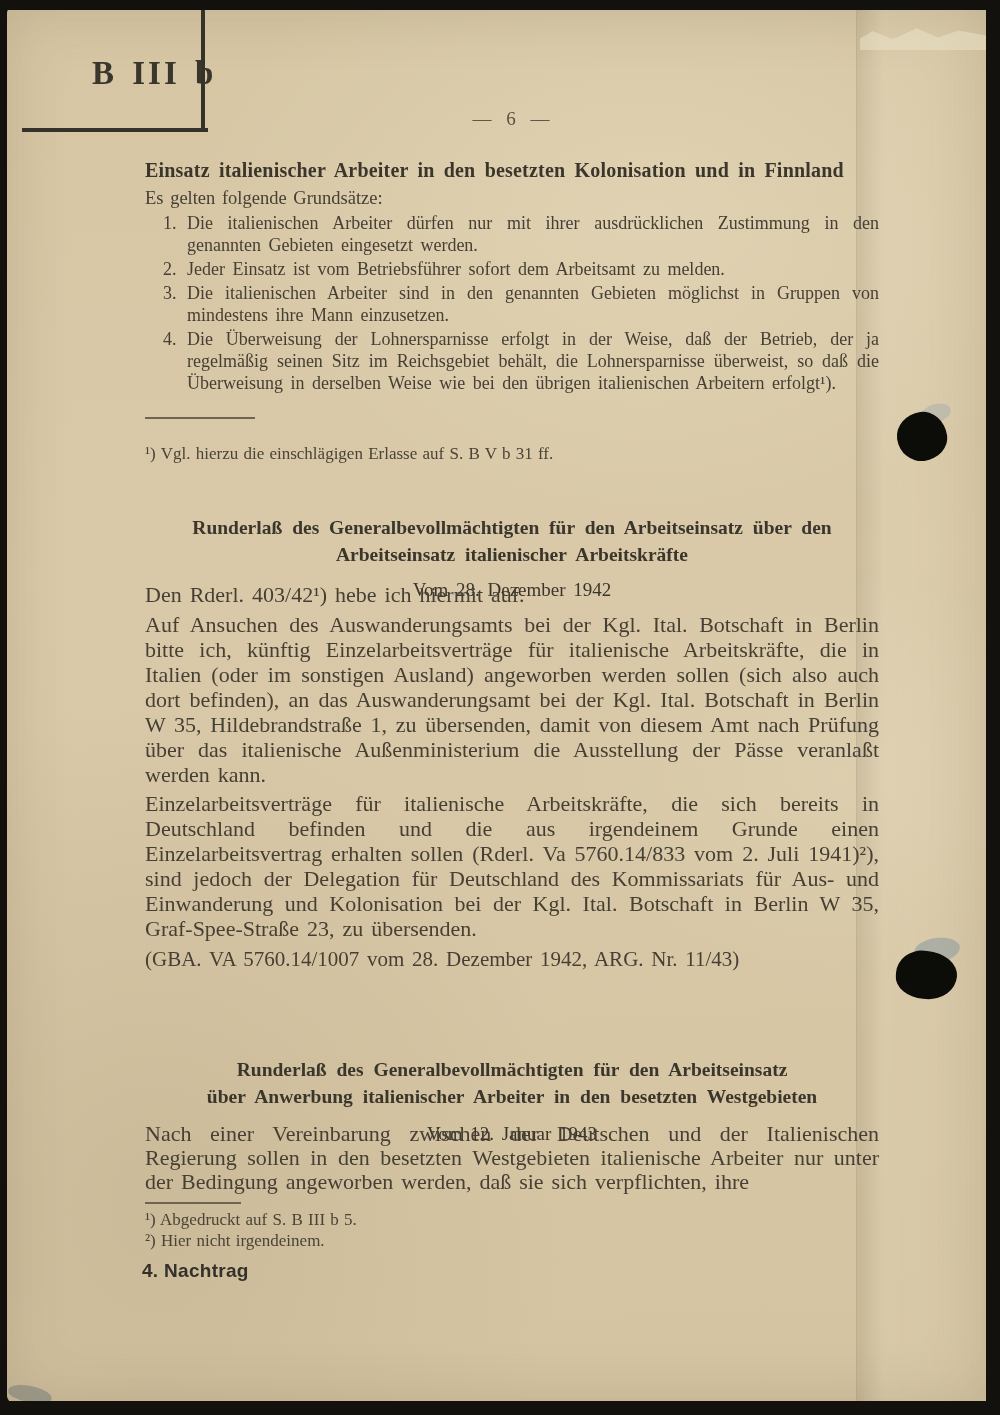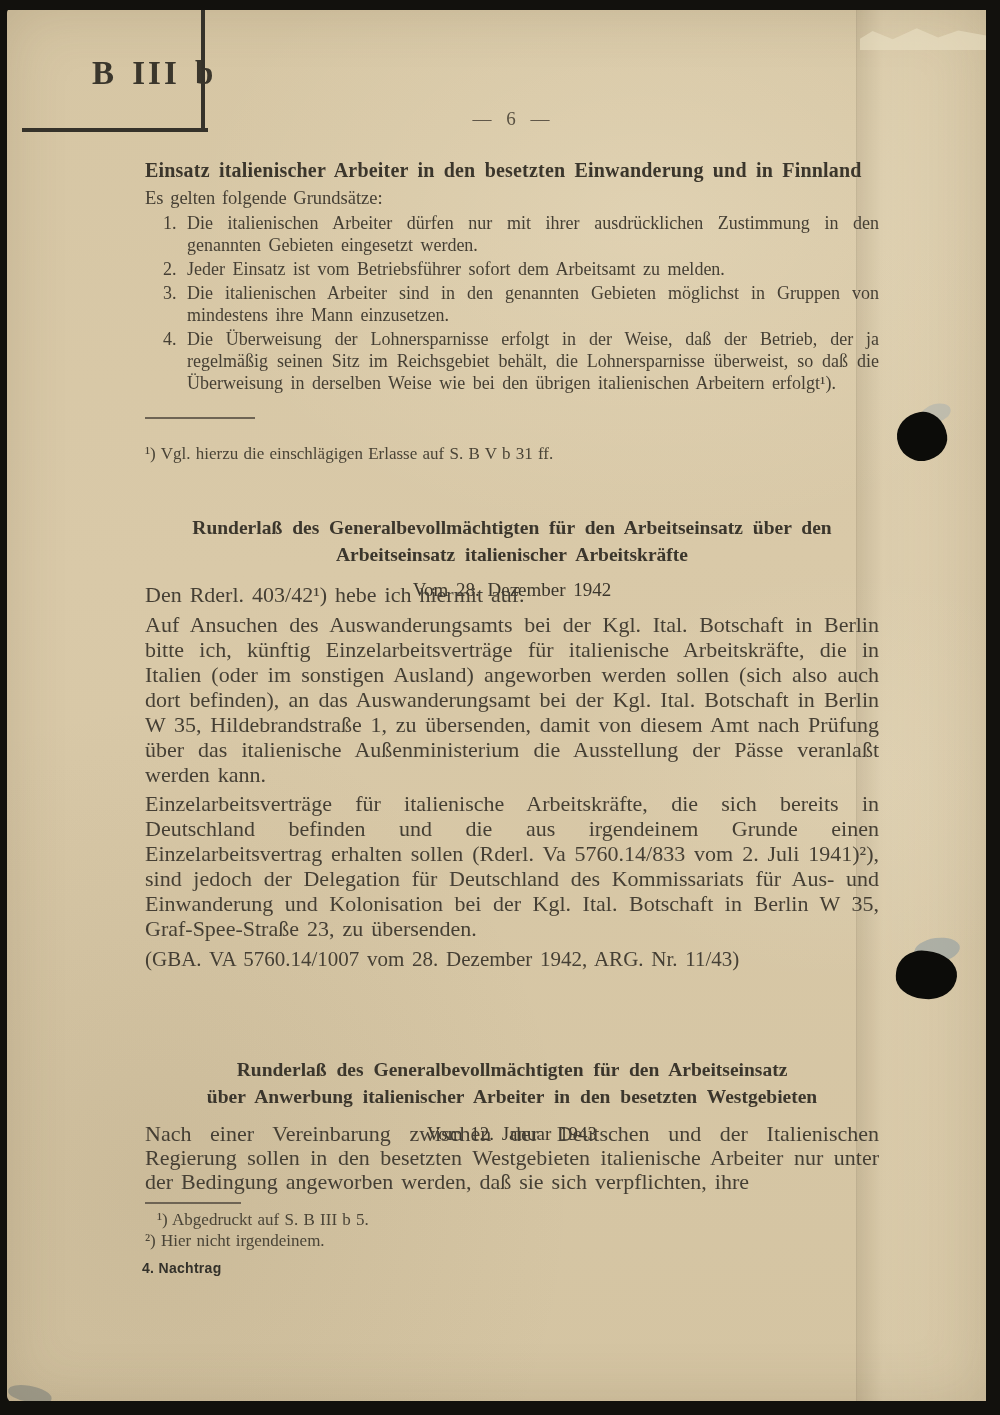--- a/index.html
+++ b/index.html
@@ -72,41 +72,41 @@
     font-size: 18px; line-height: 22px; word-spacing: 3px;
     text-align: justify; margin-bottom: 2px;
   }
   .list-item .num { position: absolute; left: 0; top: 0; }
 
   .fn-rule { position: absolute; background: #6e6454; height: 2px; }
   .fn-rule-1 { left: 145px; top: 417px; width: 110px; }
   .fn-rule-2 { left: 145px; top: 1202px; width: 96px; }
   .footnote { font-size: 17px; line-height: 21px; color: #4a4437; word-spacing: 1px; }
   .fn-1  { top: 443px; }
-  .fn-2a { top: 1209px; margin-left: 12px; }
+  .fn-2a { top: 1209px; }
   .fn-2b { top: 1230px; }
 
   .decree-title { font-size: 19.5px; font-weight: bold; color: #3b362c; line-height: 27px; word-spacing: 5px; }
   .t2 { top: 477px; }
   .t3 { top: 1019px; }
   .decree-date { font-size: 19px; font-weight: normal; color: #3b362c; word-spacing: 3px; }
   .d2 { top: 542px; }
   .d3 { top: 1086px; }
 
   .para { font-size: 22px; line-height: 25px; word-spacing: 2.5px; }
   .p2-1 { top: 582px; }
   .p2-2 { top: 612px; }
   .p2-3 { top: 791px; }
   .ref  { top: 947px; font-size: 21px; }
   .p3-1 { top: 1122px; line-height: 24px; }
 
   .supplement {
     position: absolute; left: 142px; top: 1260px;
     font-family: "Liberation Sans", "DejaVu Sans", sans-serif;
-    font-weight: bold; font-size: 14px; color: #33312a; letter-spacing: 0.3px;
+    font-weight: bold; font-size: 19px; color: #33312a; letter-spacing: 0.3px;
   }
 
   .hole { position: absolute; background: #0c0c09; }
   .hole-1 {
     left: 897px; top: 412px; width: 50px; height: 49px;
     border-radius: 53% 47% 52% 48% / 48% 55% 45% 52%;
     transform: rotate(-8deg);
   }
   .hole-2 {
     left: 896px; top: 951px; width: 61px; height: 48px;
@@ -131,21 +131,21 @@
   <div class="paper"></div>
   <div class="fold-strip"></div>
   <div class="torn-edge"></div>
 
   <div class="box-vline"></div>
   <div class="box-hline"></div>
   <div class="classification">B III b</div>
 
   <div class="page-number">— 6 —</div>
 
-  <div class="col sec-title just">Einsatz italienischer Arbeiter in den besetzten Einwanderung und in Finnland</div>
+  <div class="col sec-title just">Einsatz italienischer Arbeiter in den besetzten Kolonisation und in Finnland</div>
   <div class="col intro">Es gelten folgende Grundsätze:</div>
 
   <div class="num-list">
     <div class="list-item">
       <span class="num">1.</span>
       <span>Die italienischen Arbeiter dürfen nur mit ihrer ausdrücklichen Zustimmung in den genannten Gebieten eingesetzt werden.</span>
     </div>
     <div class="list-item">
       <span class="num">2.</span>
       <span>Jeder Einsatz ist vom Betriebsführer sofort dem Arbeitsamt zu melden.</span>

